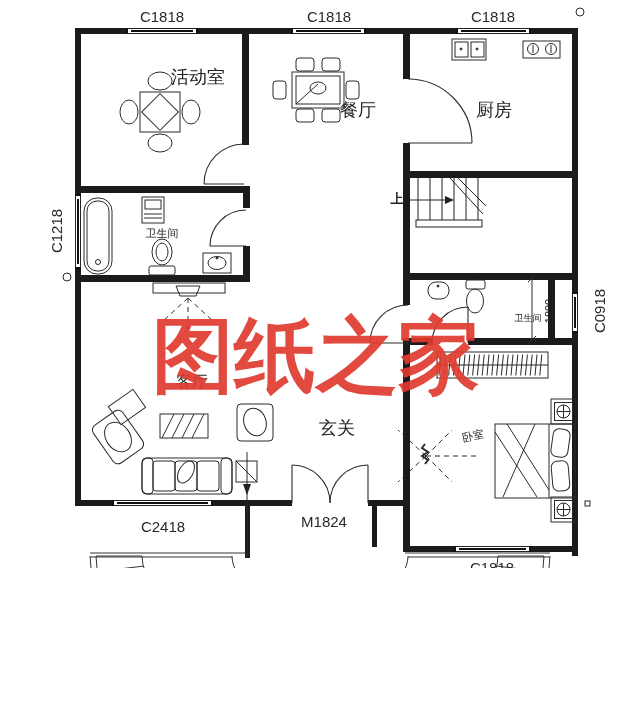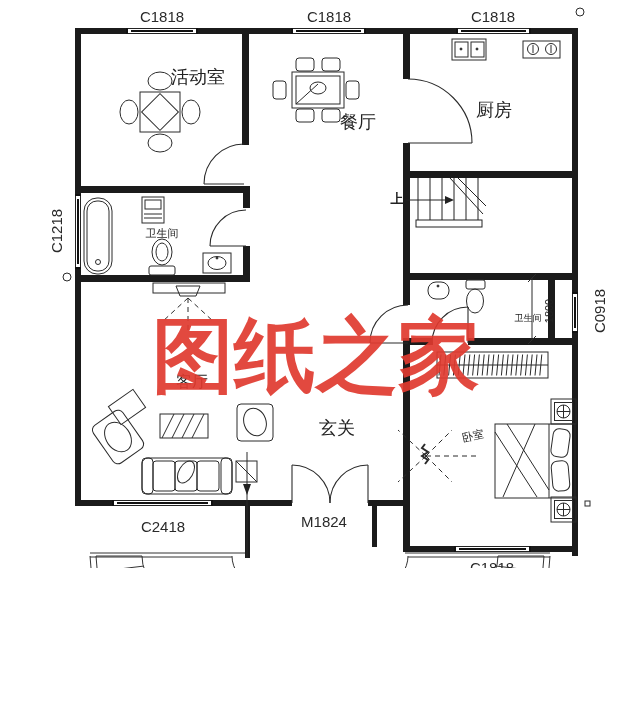--- a/index.html
+++ b/index.html
@@ -386,21 +386,21 @@
   <span class="lbl cad" style="left:329px;top:16px">C1818</span>
   <span class="lbl cad" style="left:493px;top:16px">C1818</span>
   <span class="lbl cad rot" style="left:56px;top:231px">C1218</span>
   <span class="lbl cad rot" style="left:599px;top:311px">C0918</span>
   <span class="lbl cad" style="left:163px;top:526px">C2418</span>
   <span class="lbl cad" style="left:324px;top:521px">M1824</span>
   <span class="lbl cad" style="left:492px;top:567px">C1818</span>
   <span class="lbl rot md" style="left:549px;top:311px">1800</span>
 
   <span class="lbl" style="left:198px;top:77px">活动室</span>
-  <span class="lbl" style="left:358px;top:122px">餐厅</span>
+  <span class="lbl" style="left:358px;top:110px">餐厅</span>
   <span class="lbl" style="left:494px;top:110px">厨房</span>
   <span class="lbl md" style="left:162px;top:233px">卫生间</span>
   <span class="lbl up" style="left:397px;top:199px">上</span>
   <span class="lbl xs" style="left:528px;top:318px">卫生间</span>
   <span class="lbl sm" style="left:192px;top:382px">客厅</span>
   <span class="lbl" style="left:337px;top:428px">玄关</span>
   <span class="lbl tilt md" style="left:473px;top:436px">卧室</span>
 
   <div class="watermark">图纸之家</div>
 </div>

